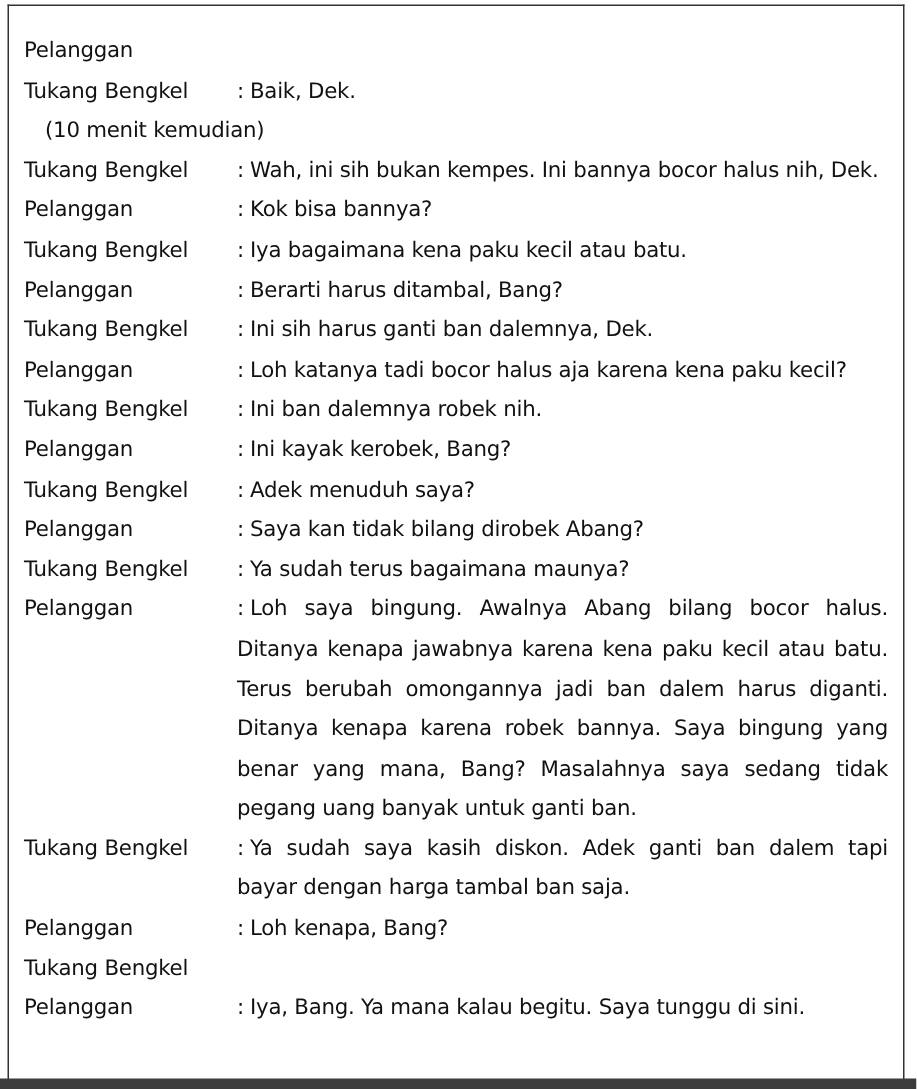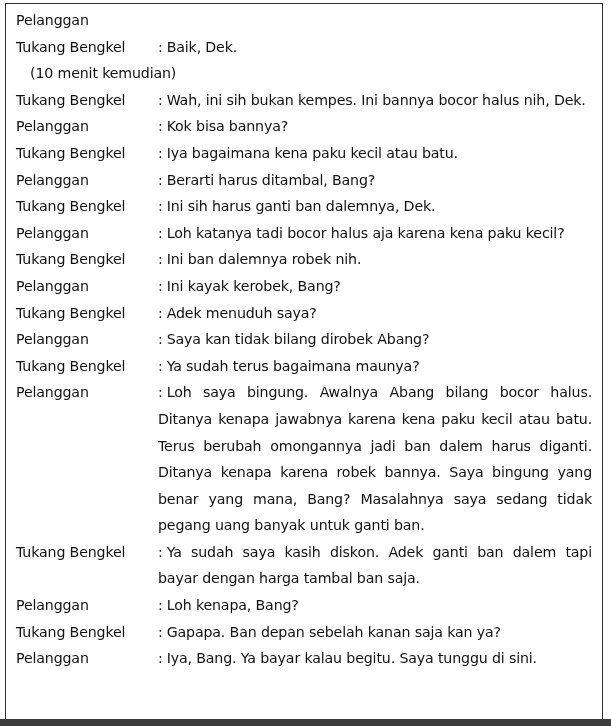--- a/index.html
+++ b/index.html
@@ -21,21 +21,21 @@
       top: 3px;
       width: 598px;
       height: 740px;
       border: 1.5px solid #333333;
       border-bottom: none;
       box-sizing: border-box;
     }
     .dialog {
       position: absolute;
       left: 16px;
-      top: 7px;
+      top: 21px;
       width: 578px;
       font-size: 14.2px;
       line-height: 26.6px;
       letter-spacing: -0.15px;
     }
     .row {
       display: flex;
       align-items: flex-start;
     }
     .speaker {
@@ -147,23 +147,22 @@
     <span class="utterance"><span class="colon">:</span><span>Ya sudah saya kasih diskon. Adek ganti ban dalem tapi bayar dengan harga tambal ban saja.</span></span>
   </div>
 
   <div class="row">
     <span class="speaker">Pelanggan</span>
     <span class="utterance"><span class="colon">:</span><span>Loh kenapa, Bang?</span></span>
   </div>
 
   <div class="row">
     <span class="speaker">Tukang Bengkel</span>
-    <span class="utterance"><span class="colon">:</span><span>Gapapa. Ban depan sebelah kanan saja kan ya?</span></span>
   </div>
 
   <div class="row">
     <span class="speaker">Pelanggan</span>
-    <span class="utterance"><span class="colon">:</span><span>Iya, Bang. Ya bayar kalau begitu. Saya tunggu di sini.</span></span>
+    <span class="utterance"><span class="colon">:</span><span>Iya, Bang. Ya mana kalau begitu. Saya tunggu di sini.</span></span>
   </div>
 
 </div>
 
 <div class="bottom-bar"></div>
 
 </body></html>

